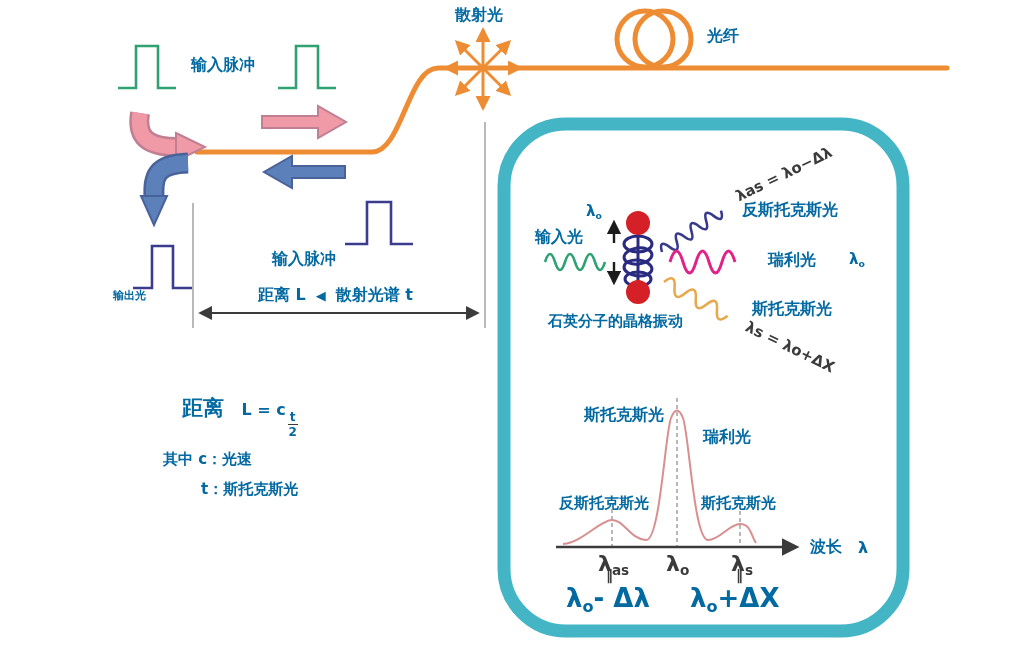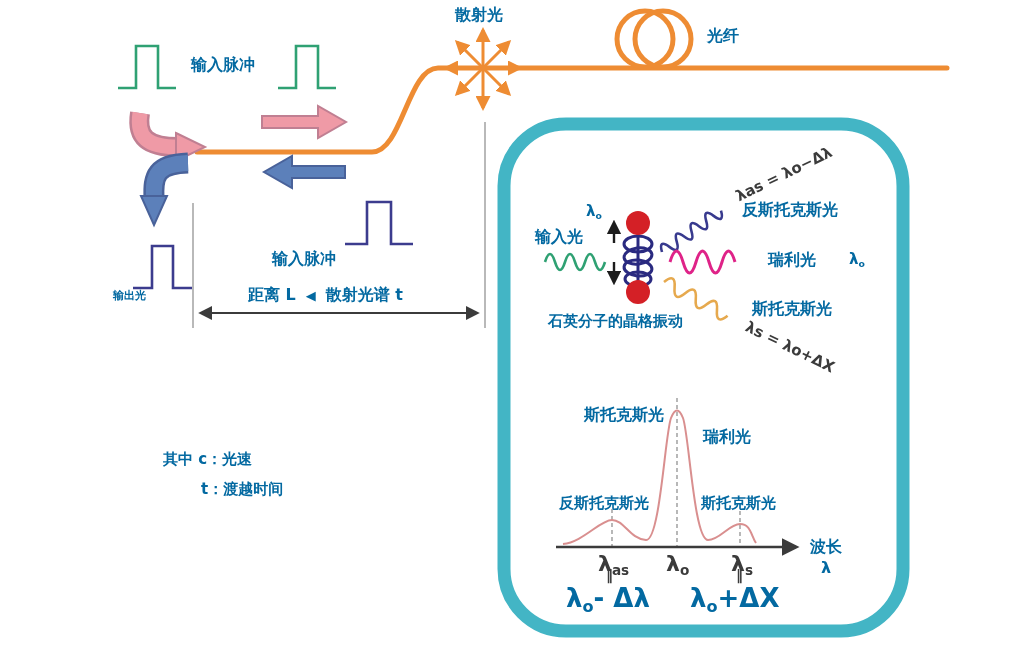--- a/index.html
+++ b/index.html
@@ -129,49 +129,56 @@
 
     <line x1="556" y1="547" x2="796" y2="547" stroke="#3b3b3b" stroke-width="2.5" marker-end="url(#md)"></line>
   </svg>
 
   <div class="lbl fs16" style="left:156px;top:55px;margin-left:35px;">输入脉冲</div>
   <div class="lbl fs16" style="left:455px;top:5px;">散射光</div>
   <div class="lbl fs16" style="left:707px;top:26px;">光纤</div>
   <div class="lbl fs16" style="left:272px;top:249px;">输入脉冲</div>
   <div class="lbl fs17" style="left:113px;top:288px;">输出光</div>
 
-  <div class="lbl fs16 row" style="left:248px;top:285px;">
+  <div class="lbl fs16 row" style="left:258px;top:285px;">
     <span>距离 L</span>
     <span style="font-size:13px;">◀</span>
     <span>散射光谱 t</span>
   </div>
 
+  <div class="lbl" style="left:182px;top:394px;">
+    <span class="fs21">距离</span>
+    <span class="fs16" style="margin-left:12px;">L = c</span><span class="frac">
+        <span class="num">t</span>
+        <span class="den">2</span>
+      </span>
+  </div>
   <div class="lbl fs15" style="left:163px;top:450px;">其中 c：光速</div>
-  <div class="lbl fs15" style="left:201px;top:480px;">t：渡越时间</div>
+  <div class="lbl fs15" style="left:201px;top:480px;">t：斯托克斯光</div>
 
   <div class="lbl fs16" style="left:535px;top:227px;">输入光</div>
   <div class="lbl fs15" style="left:586px;top:202px;"><span>λ</span><span class="sub">o</span></div>
 
   <div class="rotbox rot-up" style="left:694px;top:165px;">λas = λo−Δλ</div>
   <div class="lbl fs16" style="left:742px;top:200px;">反斯托克斯光</div>
 
   <div class="lbl fs16" style="left:768px;top:250px;">瑞利光</div>
   <div class="lbl fs15" style="left:849px;top:250px;"><span>λ</span><span class="sub">o</span></div>
 
   <div class="lbl fs16" style="left:752px;top:299px;">斯托克斯光</div>
   <div class="rotbox rot-dn" style="left:700px;top:338px;">λs = λo+ΔΧ</div>
 
   <div class="lbl fs15" style="left:548px;top:312px;text-align:right;">石英分子的晶格振动</div>
 
   <div class="lbl fs16" style="left:584px;top:405px;">斯托克斯光</div>
   <div class="lbl fs16" style="left:703px;top:427px;">瑞利光</div>
   <div class="lbl fs15" style="left:559px;top:494px;">反斯托克斯光</div>
   <div class="lbl fs15" style="left:701px;top:494px;">斯托克斯光</div>
 
-  <div class="lbl fs16 row" style="left:810px;top:537px;gap:0;flex-direction:column;">
+  <div class="lbl fs16 row" style="left:810px;top:537px;gap:16px;">
     <span>波长</span>
     <span>λ</span>
   </div>
 
   <div class="tick" style="left:598px;top:551px;"><span>λ</span><span class="sub">as</span></div>
   <div class="tick" style="left:666px;top:551px;"><span>λ</span><span class="sub">o</span></div>
   <div class="tick" style="left:731px;top:551px;"><span>λ</span><span class="sub">s</span></div>
 
   <div class="eqglyph" style="left:606px;top:567px;">‖</div>
   <div class="eqglyph" style="left:736px;top:567px;">‖</div>

